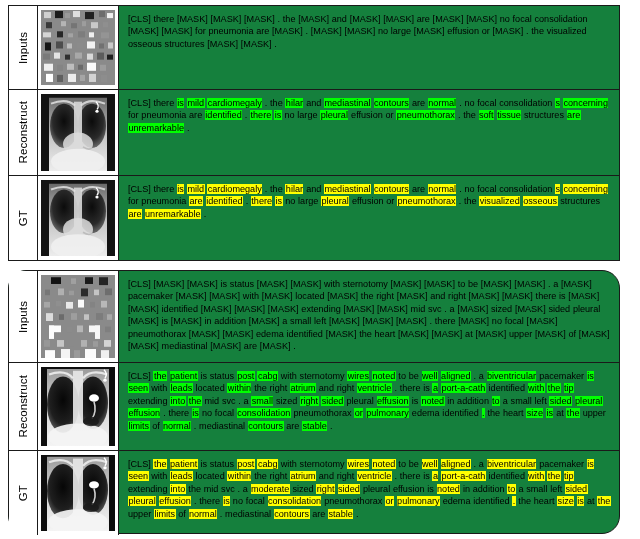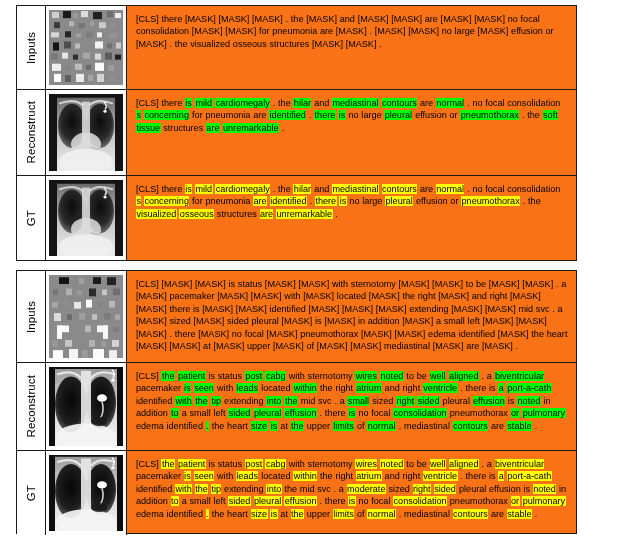--- a/index.html
+++ b/index.html
@@ -6,28 +6,28 @@
   body{
     width:640px;height:539px;
     font-family:"Liberation Sans", sans-serif;
     color:#000;
     -webkit-font-smoothing:antialiased;
   }
   .page{position:relative;width:640px;height:539px;overflow:hidden;}
 
   .block{
     position:absolute;
-    left:16px;
-    width:561px;
+    left:8px;
+    width:612px;
     border:1px solid #1a1a1a;
     box-sizing:border-box;
-    background:#f97316;
+    background:#15803d;
   }
   #block-1{top:5px;height:256px;}
-  #block-2{top:270px;height:264px;}
+  #block-2{top:270px;height:264px;border-radius:18px;}
 
   .row{
     display:flex;
     align-items:stretch;
     box-sizing:border-box;
     border-bottom:1px solid #1a1a1a;
   }
   .row:last-child{border-bottom:none;}
 
   .label-cell{

